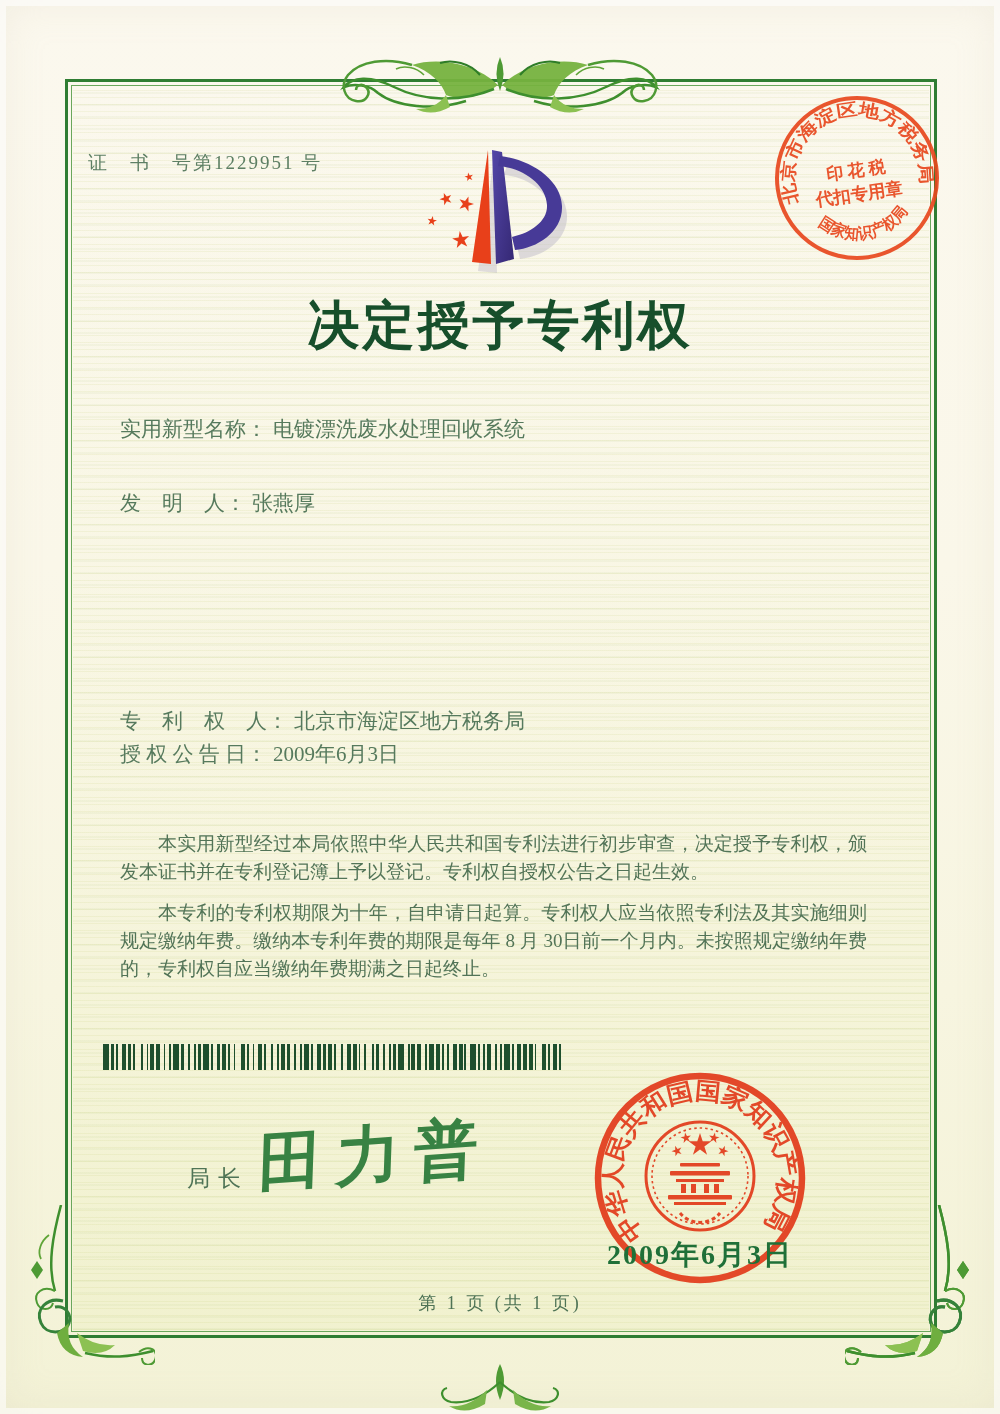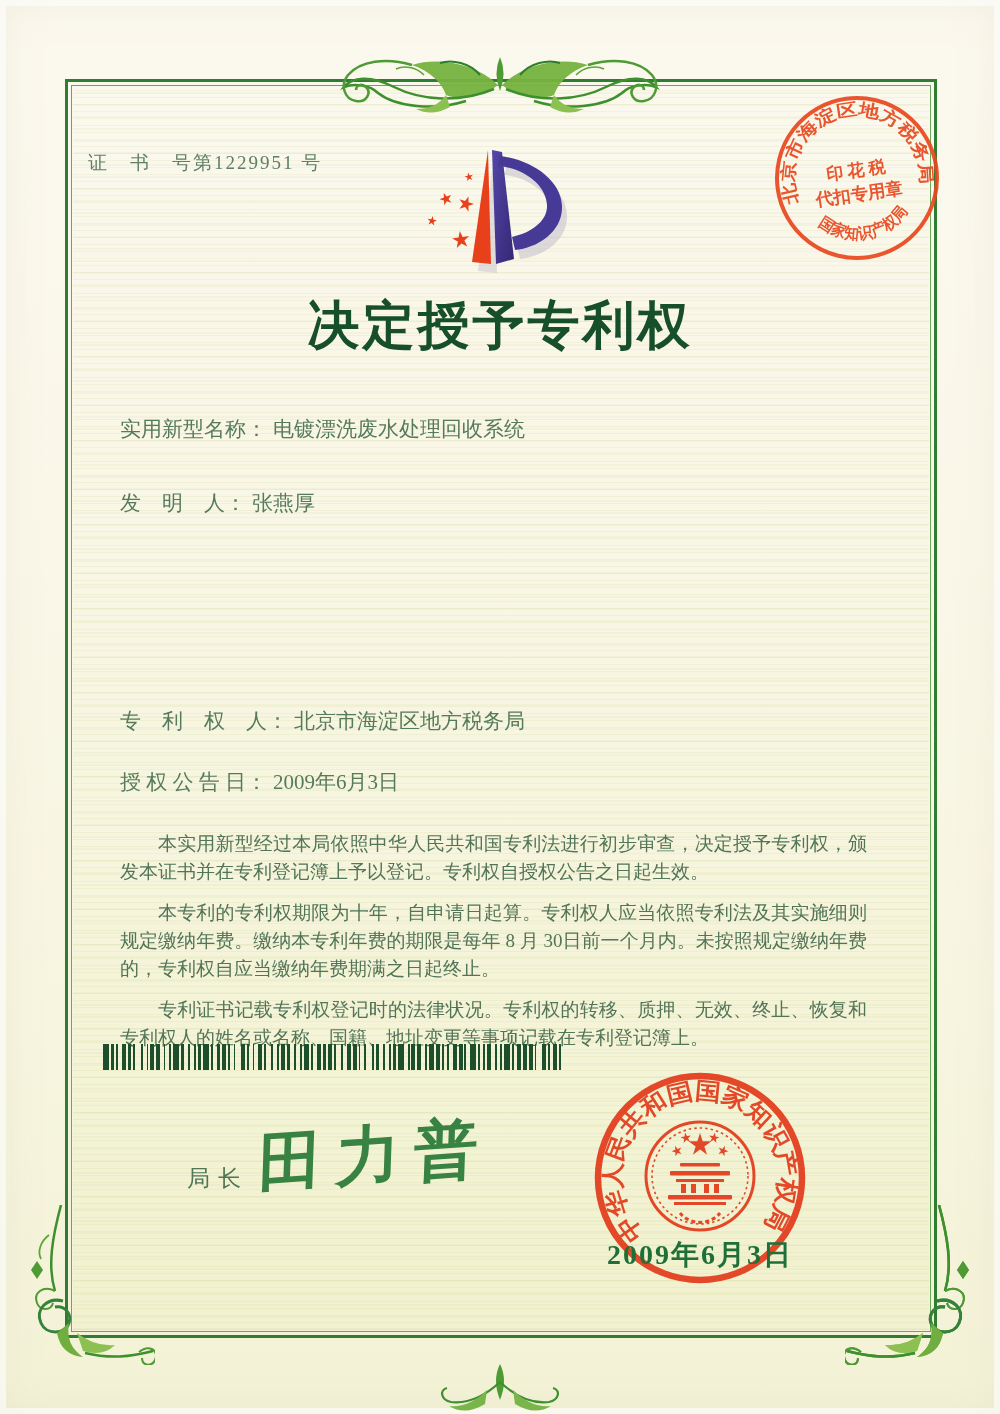--- a/index.html
+++ b/index.html
@@ -156,28 +156,27 @@
 
   <div class="field-row abs" style="top:415px">
     <span class="lbl">实用新型名称：</span><span class="val">电镀漂洗废水处理回收系统</span>
   </div>
   <div class="field-row abs" style="top:489px">
     <span class="lbl">发　明　人：</span><span class="val">张燕厚</span>
   </div>
   <div class="field-row abs" style="top:707px">
     <span class="lbl">专　利　权　人：</span><span class="val">北京市海淀区地方税务局</span>
   </div>
-  <div class="field-row abs" style="top:768px">
+  <div class="field-row abs" style="top:740px">
     <span class="lbl">授 权 公 告 日：</span><span class="val">2009年6月3日</span>
   </div>
 
   <div class="abs paras">
     <p>本实用新型经过本局依照中华人民共和国专利法进行初步审查，决定授予专利权，颁发本证书并在专利登记簿上予以登记。专利权自授权公告之日起生效。</p>
     <p>本专利的专利权期限为十年，自申请日起算。专利权人应当依照专利法及其实施细则规定缴纳年费。缴纳本专利年费的期限是每年 8 月 30日前一个月内。未按照规定缴纳年费的，专利权自应当缴纳年费期满之日起终止。</p>
-    <p>专利证书记载专利权登记时的法律状况。专利权的转移、质押、无效、终止、恢复和专利权人的姓名或名称、国籍、地址变更等事项记载在专利登记簿上。</p>
   </div>
 
   <div class="abs barcode">
       <i style="left:0.00px;width:5.68px"></i>
       <i style="left:7.57px;width:3.79px"></i>
       <i style="left:13.25px;width:1.89px"></i>
       <i style="left:18.93px;width:3.79px"></i>
       <i style="left:24.60px;width:3.79px"></i>
       <i style="left:30.28px;width:1.89px"></i>
       <i style="left:37.85px;width:1.89px"></i>
@@ -281,14 +280,15 @@
         <rect x="119" y="121" width="5" height="9"></rect>
           <rect x="129" y="121" width="5" height="9"></rect>
         <rect x="83" y="132" width="64" height="4.5" rx="1"></rect>
         <rect x="89" y="139" width="52" height="3"></rect>
         <path d="M95,150 a26,26 0 0 0 40,0" fill="none" stroke="#e23c1c" stroke-width="3" stroke-dasharray="4,3"></path>
       </g>
     </g>
   </svg>
   <div class="abs seal-date">2009年6月3日</div>
 
+  <div class="abs footer">第 1 页 (共 1 页)</div>
 
 </div>
 
 </body></html>

